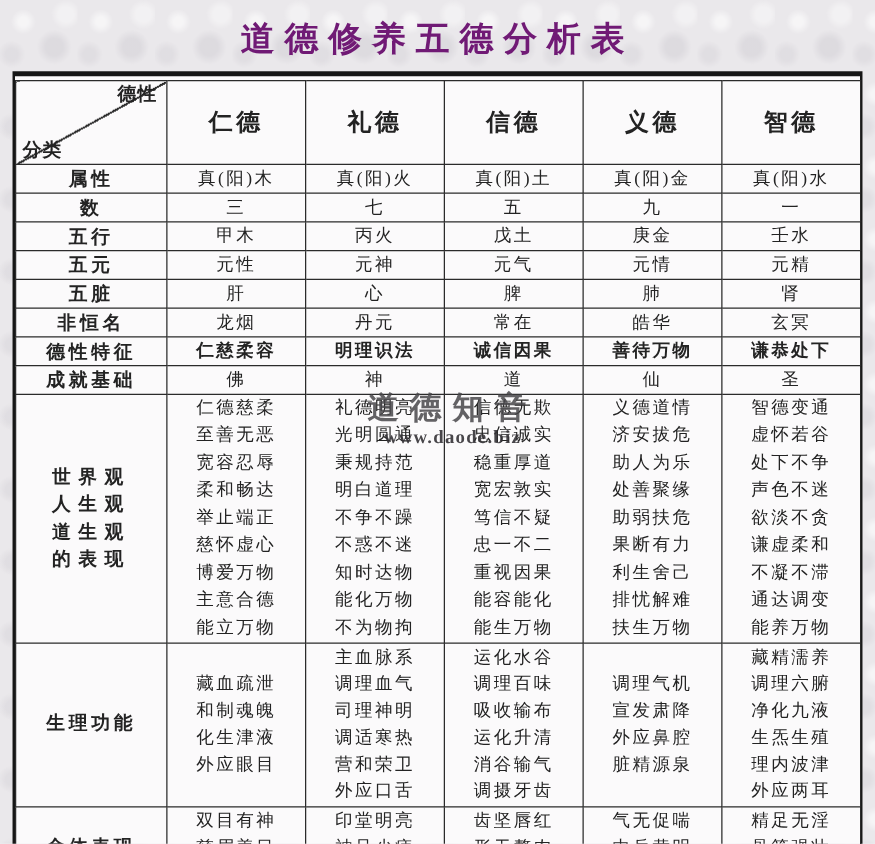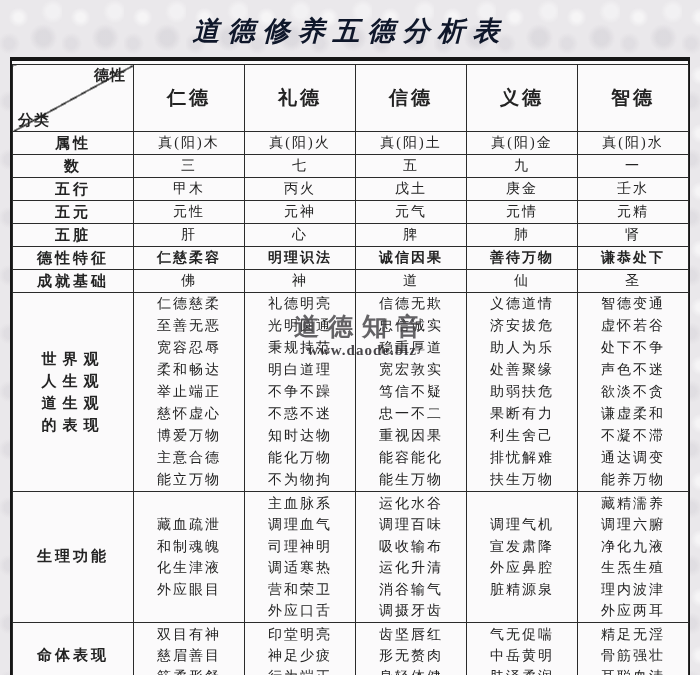--- a/index.html
+++ b/index.html
@@ -17,21 +17,21 @@
     background-image:
       radial-gradient(circle at 30% 30%, rgba(255,255,255,.55) 0 4px, rgba(255,255,255,0) 10px),
       radial-gradient(circle at 70% 65%, rgba(197,194,201,.35) 0 7px, rgba(197,194,201,0) 14px),
       radial-gradient(circle at 15% 75%, rgba(210,207,213,.4) 0 5px, rgba(210,207,213,0) 11px),
       radial-gradient(circle at 85% 20%, rgba(255,255,255,.4) 0 6px, rgba(255,255,255,0) 12px);
     background-size:62px 58px;
   }
   .page-title{
     position:absolute;top:13px;left:0;width:100%;
     text-align:center;font-size:27px;font-weight:bold;
-    letter-spacing:8px;color:#0f172a;font-style:italic;
+    letter-spacing:8px;color:#701a75;
   }
   .table-wrap{
     position:absolute;left:10px;top:57px;width:680px;
     border:2px solid #161616;border-top-width:4px;
     background:#fbfafb;
     box-sizing:border-box;
   }
   table{
     border-collapse:collapse;table-layout:fixed;
     width:100%;margin-top:3px;
@@ -147,20 +147,28 @@
 
       <tr class="r-sm">
         <td class="lbl">五脏</td>
         <td>肝</td>
         <td>心</td>
         <td>脾</td>
         <td>肺</td>
         <td>肾</td>
       </tr>
 
+      <tr class="r-sm">
+        <td class="lbl">非恒名</td>
+        <td>龙烟</td>
+        <td>丹元</td>
+        <td>常在</td>
+        <td>皓华</td>
+        <td>玄冥</td>
+      </tr>
 
       <tr class="r-sm r-ft">
         <td class="lbl">德性特征</td>
         <td>仁慈柔容</td>
         <td>明理识法</td>
         <td>诚信因果</td>
         <td>善待万物</td>
         <td>谦恭处下</td>
       </tr>
 

